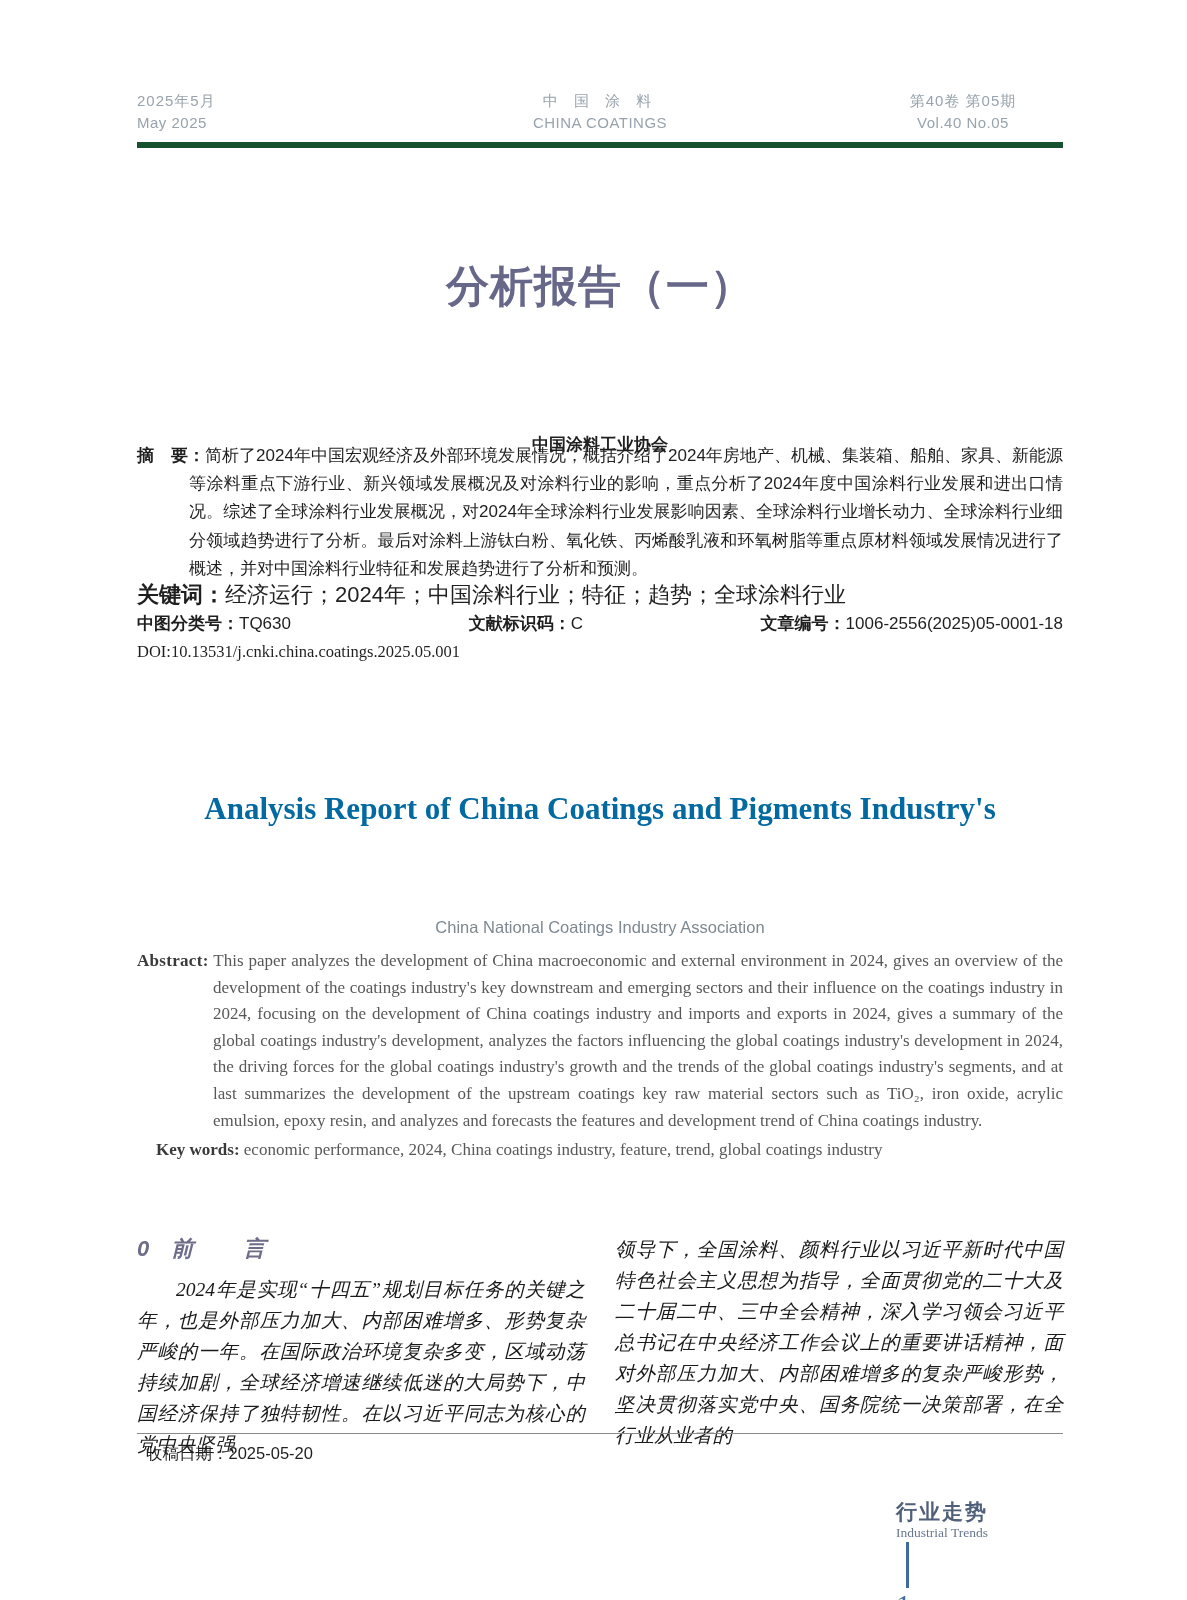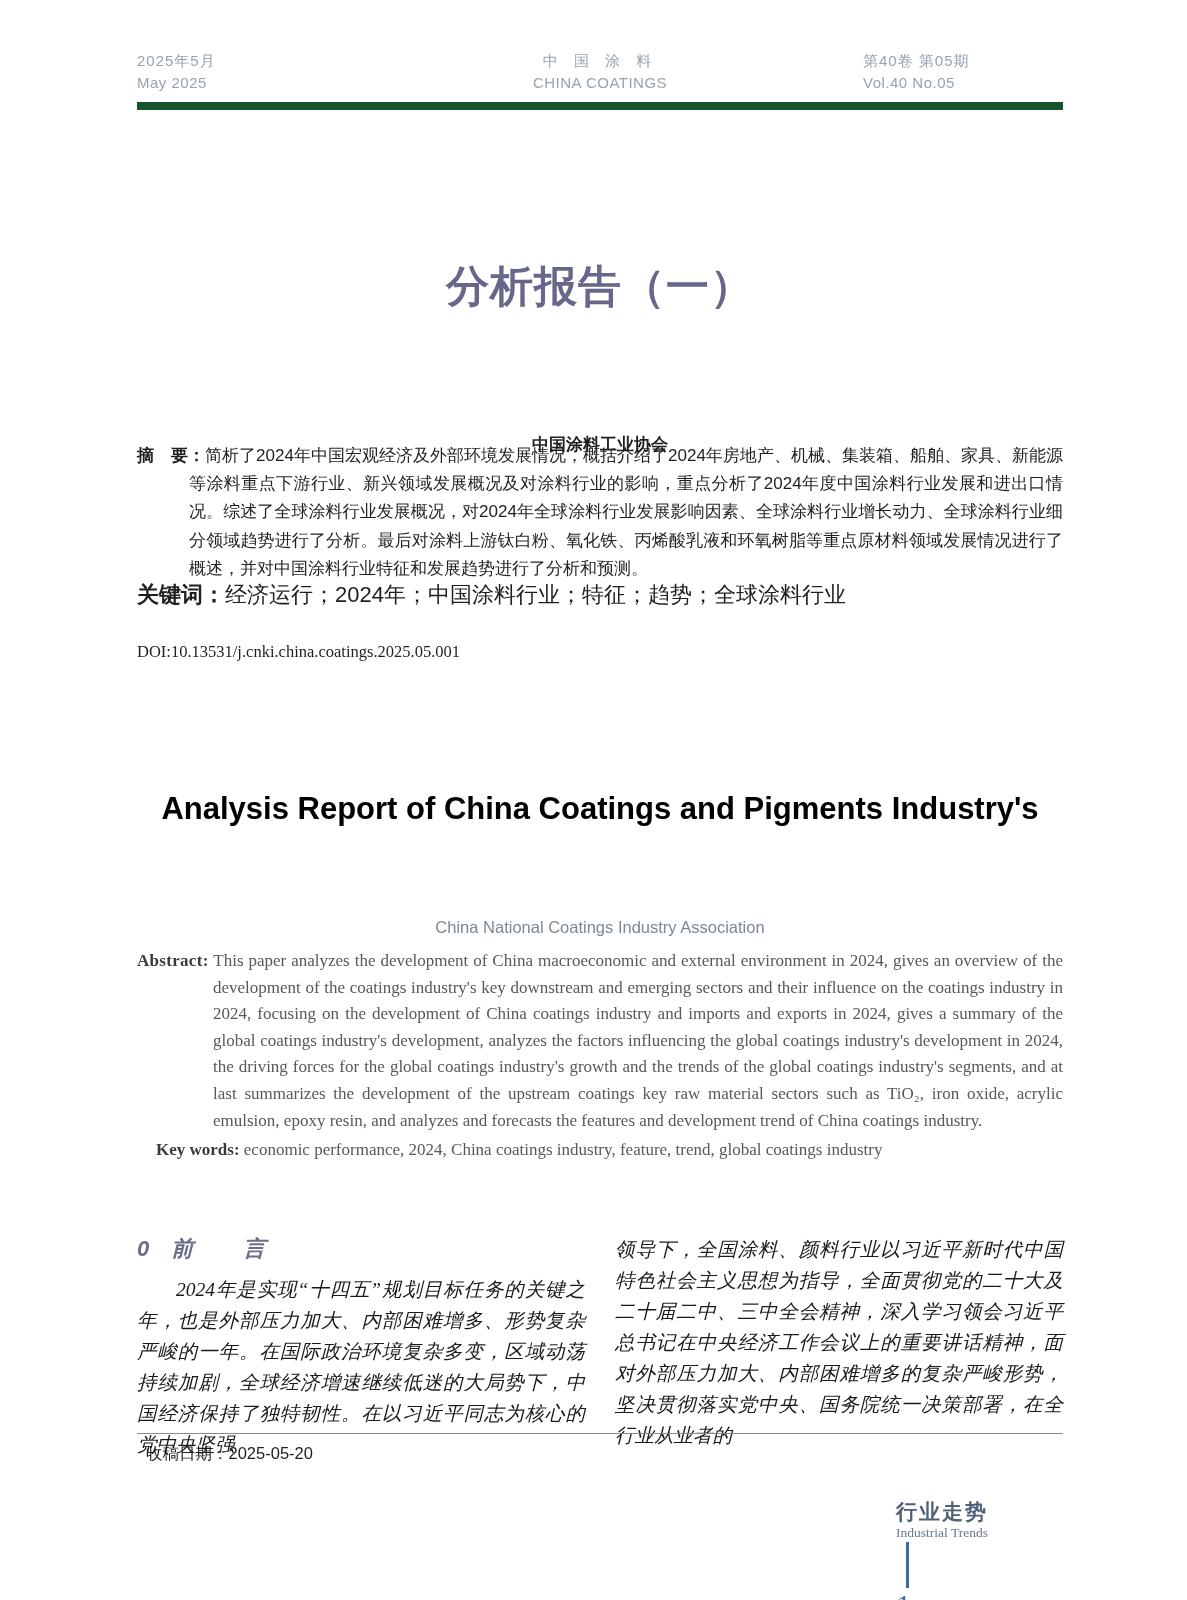--- a/index.html
+++ b/index.html
@@ -16,29 +16,29 @@
   }
 
   
   .journal-header {
     position: absolute;
     top: 50px; left: 137px; width: 926px;
     display: flex;
     justify-content: space-between;
     align-items: flex-end;
     padding-bottom: 8px;
-    border-bottom: 8px solid #14532d;
+    border-bottom: 6px solid #14532d;
     color: #98a3ad;
     font-size: 15px;
     line-height: 22px;
   }
   .jh-col { white-space: nowrap; }
   .jh-left  { text-align: left;  width: 200px; }
   .jh-center{ text-align: center; flex: 1; }
-  .jh-right { text-align: left; width: 200px; }
+  .jh-right { text-align: center; width: 200px; margin-top: 40px; }
   .jh-cn { letter-spacing: 1px; }
   .jh-center .jh-cn { letter-spacing: 6px; }
   .jh-en { letter-spacing: 0.5px; }
 
   
   .title-cn {
     position: absolute;
     top: 255px; left: 137px; width: 926px;
     text-align: center;
     font-weight: bold;
@@ -91,25 +91,25 @@
     font-family: "Liberation Serif", serif;
     font-size: 16.5px;
     color: #1f1f1f;
   }
 
   
   .title-en {
     position: absolute;
     top: 785px; left: 137px; width: 926px;
     text-align: center;
-    font-family: Liberation Sans, sans-serif;
+    font-family: Liberation Serif, serif;
     font-weight: bold;
     font-size: 31px;
     line-height: 48px;
-    color: #000000;
+    color: #0369a1;
   }
   .author-en {
     position: absolute;
     top: 918px; left: 137px; width: 926px;
     text-align: center;
     font-size: 16.5px;
     color: #7e8891;
   }
 
   
@@ -231,20 +231,25 @@
   <div class="title-cn">
     <div>分析报告（一）</div>
   </div>
 
   <div class="author-cn">中国涂料工业协会</div>
 
   <p class="abstract-cn"><span class="lbl">摘　要：</span><span>简析了2024年中国宏观经济及外部环境发展情况，概括介绍了2024年房地产、机械、集装箱、船舶、家具、新能源等涂料重点下游行业、新兴领域发展概况及对涂料行业的影响，重点分析了2024年度中国涂料行业发展和进出口情况。综述了全球涂料行业发展概况，对2024年全球涂料行业发展影响因素、全球涂料行业增长动力、全球涂料行业细分领域趋势进行了分析。最后对涂料上游钛白粉、氧化铁、丙烯酸乳液和环氧树脂等重点原材料领域发展情况进行了概述，并对中国涂料行业特征和发展趋势进行了分析和预测。</span></p>
 
   <p class="keywords-cn"><span class="lbl">关键词：</span><span>经济运行；2024年；中国涂料行业；特征；趋势；全球涂料行业</span></p>
 
+  <div class="class-row">
+    <span><span class="lbl">中图分类号：</span><span>TQ630</span></span>
+    <span><span class="lbl">文献标识码：</span><span>C</span></span>
+    <span><span class="lbl">文章编号：</span><span>1006-2556(2025)05-0001-18</span></span>
+  </div>
 
   <div class="doi-line">DOI:10.13531/j.cnki.china.coatings.2025.05.001</div>
 
   <div class="title-en">
     <div>Analysis Report of China Coatings and Pigments Industry's</div>
   </div>
 
   <div class="author-en">China National Coatings Industry Association</div>
 
   <p class="abstract-en"><span class="lbl">Abstract:</span> <span>This paper analyzes the development of China macroeconomic and external environment in 2024, gives an overview of the development of the coatings industry's key downstream and emerging sectors and their influence on the coatings industry in 2024, focusing on the development of China coatings industry and imports and exports in 2024, gives a summary of the global coatings industry's development, analyzes the factors influencing the global coatings industry's development in 2024, the driving forces for the global coatings industry's growth and the trends of the global coatings industry's segments, and at last summarizes the development of the upstream coatings key raw material sectors such as TiO₂, iron oxide, acrylic emulsion, epoxy resin, and analyzes and forecasts the features and development trend of China coatings industry.</span></p>

